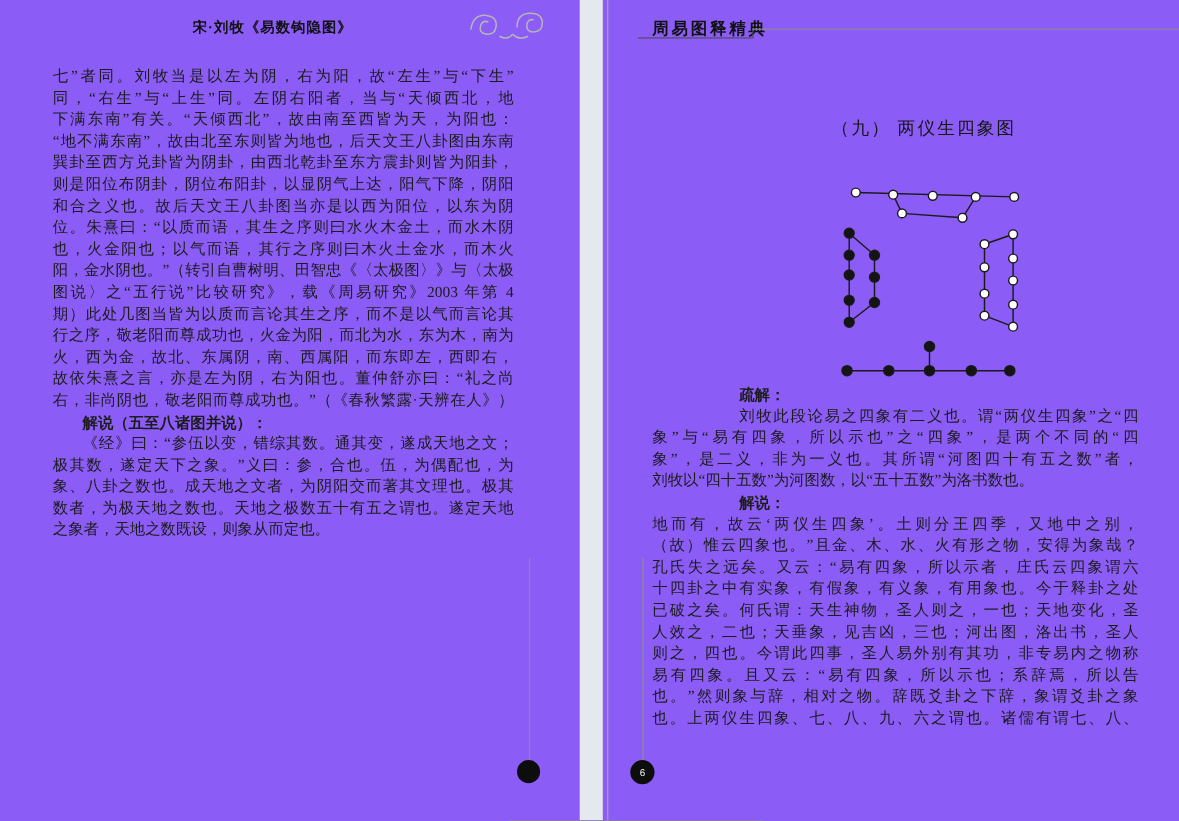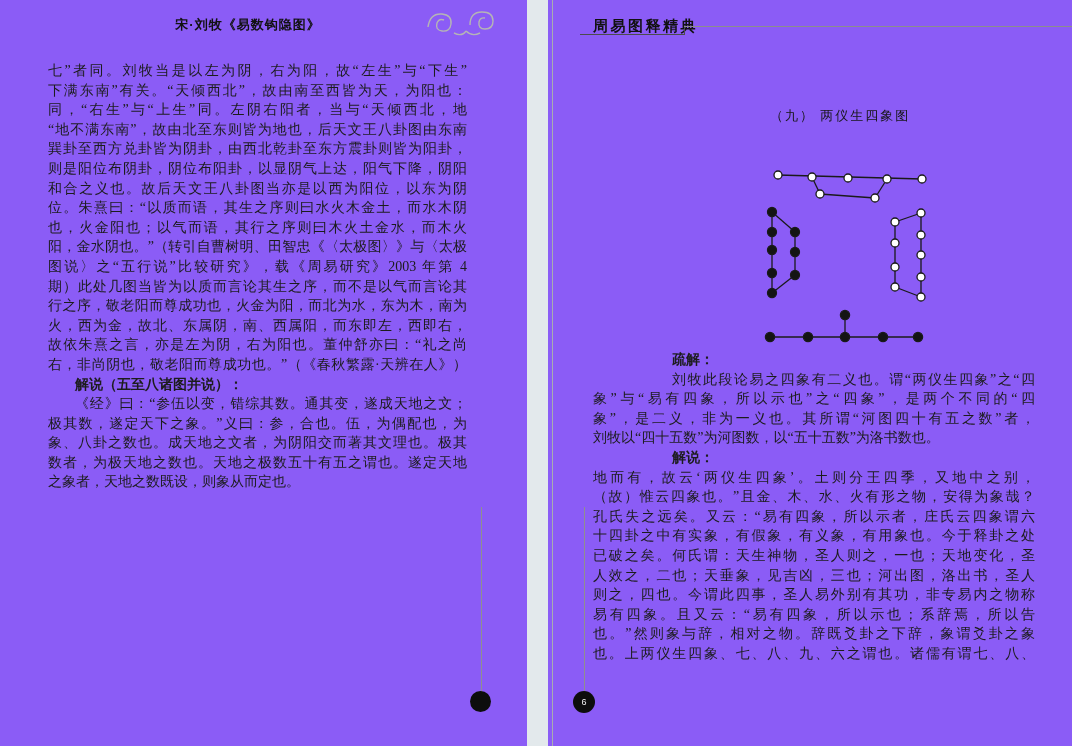--- a/index.html
+++ b/index.html
@@ -24,21 +24,21 @@
   .lp-body{left:48px;top:61px;width:419px;}
   .rp-body{left:593px;top:350px;width:442px;}
   .tline{height:19.6px;line-height:19.6px;font-size:14px;text-align:justify;text-align-last:justify;
          overflow:hidden;white-space:normal;}
   .tline.end{text-align-last:left;}
   .tline.indent{text-indent:27px;}
   .tline.indentw{text-indent:79px;}
   .tline.heading{font-family:"Liberation Sans","DejaVu Sans",sans-serif;font-weight:700;text-align-last:left;}
   
   .fig-title{position:absolute;left:690px;top:107px;width:300px;text-align:center;
-             font-size:13px;letter-spacing:2px;color:#161616;}
+             font-size:16px;letter-spacing:2px;color:#161616;}
   
   .diagram{position:absolute;left:740px;top:160px;}
   
   .hairline{position:absolute;width:1px;background:#8f8f8f;}
   .hairline.left{left:481px;top:507px;height:185px;}
   .hairline.right{left:584px;top:507px;height:185px;}
   .page-dot{position:absolute;border-radius:50%;background:#0d0d0d;color:#f2f2f2;
             font-family:"Liberation Sans","DejaVu Sans",sans-serif;font-size:9px;
             display:flex;align-items:center;justify-content:center;}
   .page-dot.left{left:470px;top:691px;width:21px;height:21px;}
@@ -62,22 +62,22 @@
     </g>
   </svg>
 
   <div class="rp-header">周易图释精典</div>
   <div class="rp-underline"></div>
   <div class="rp-riser"></div>
   <div class="rp-topline"></div>
 
   <div class="text-block lp-body">
       <div class="tline body">七”者同。刘牧当是以左为阴，右为阳，故“左生”与“下生”</div>
+      <div class="tline body">同，“右生”与“上生”同。左阴右阳者，当与“天倾西北，地</div>
       <div class="tline body">下满东南”有关。“天倾西北”，故由南至西皆为天，为阳也：</div>
-      <div class="tline body">同，“右生”与“上生”同。左阴右阳者，当与“天倾西北，地</div>
       <div class="tline body">“地不满东南”，故由北至东则皆为地也，后天文王八卦图由东南</div>
       <div class="tline body">巽卦至西方兑卦皆为阴卦，由西北乾卦至东方震卦则皆为阳卦，</div>
       <div class="tline body">则是阳位布阴卦，阴位布阳卦，以显阴气上达，阳气下降，阴阳</div>
       <div class="tline body">和合之义也。故后天文王八卦图当亦是以西为阳位，以东为阴</div>
       <div class="tline body">位。朱熹曰：“以质而语，其生之序则曰水火木金土，而水木阴</div>
       <div class="tline body">也，火金阳也；以气而语，其行之序则曰木火土金水，而木火</div>
       <div class="tline body">阳，金水阴也。”（转引自曹树明、田智忠《〈太极图〉》与〈太极</div>
       <div class="tline body">图说〉之“五行说”比较研究》，载《周易研究》2003 年第 4</div>
       <div class="tline body">期）此处几图当皆为以质而言论其生之序，而不是以气而言论其</div>
       <div class="tline body">行之序，敬老阳而尊成功也，火金为阳，而北为水，东为木，南为</div>

